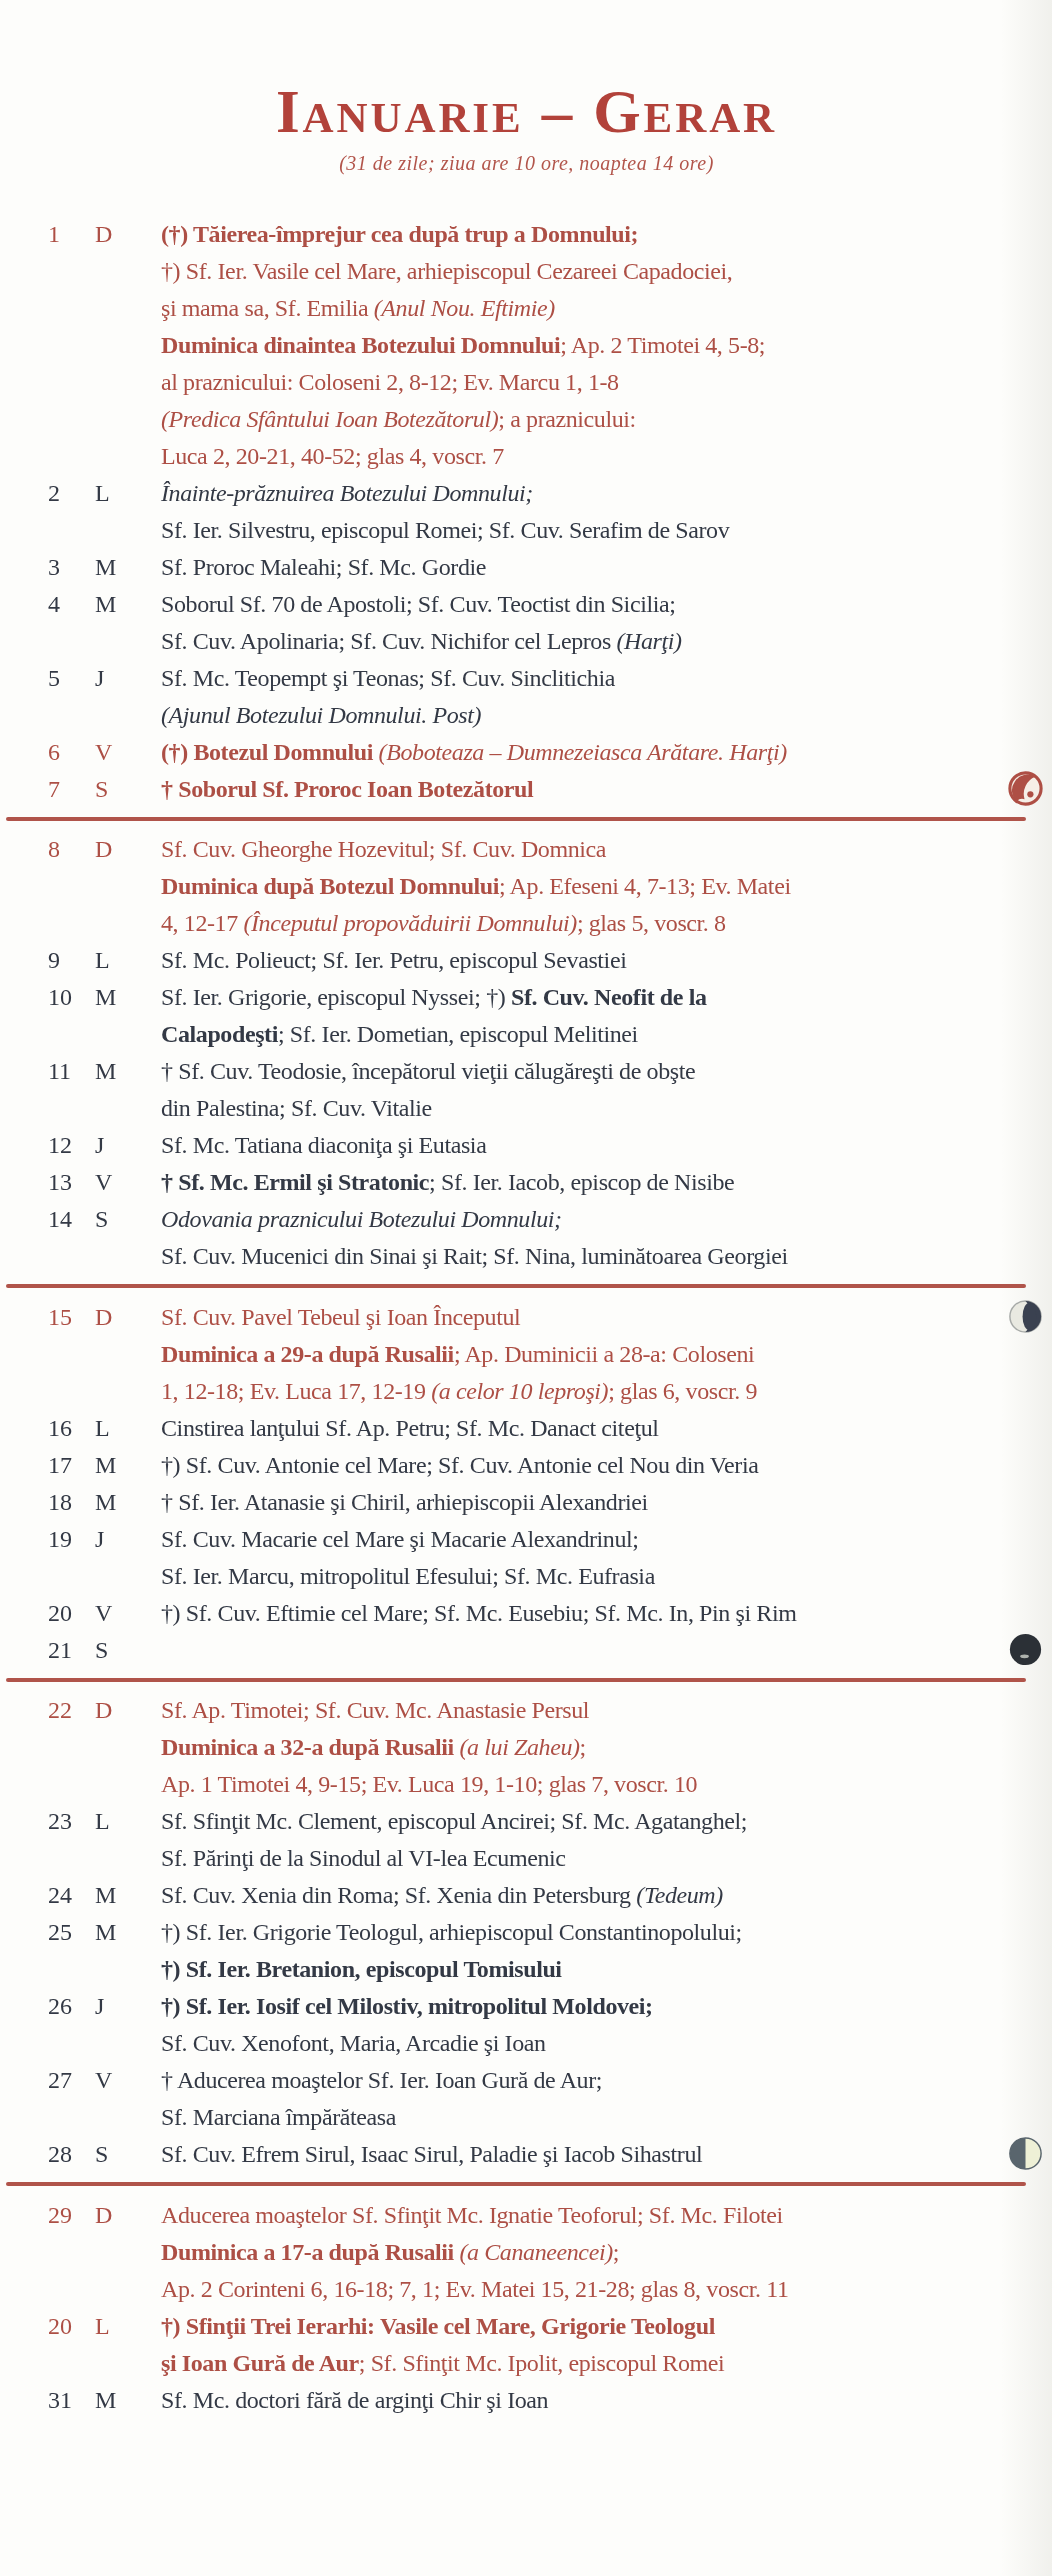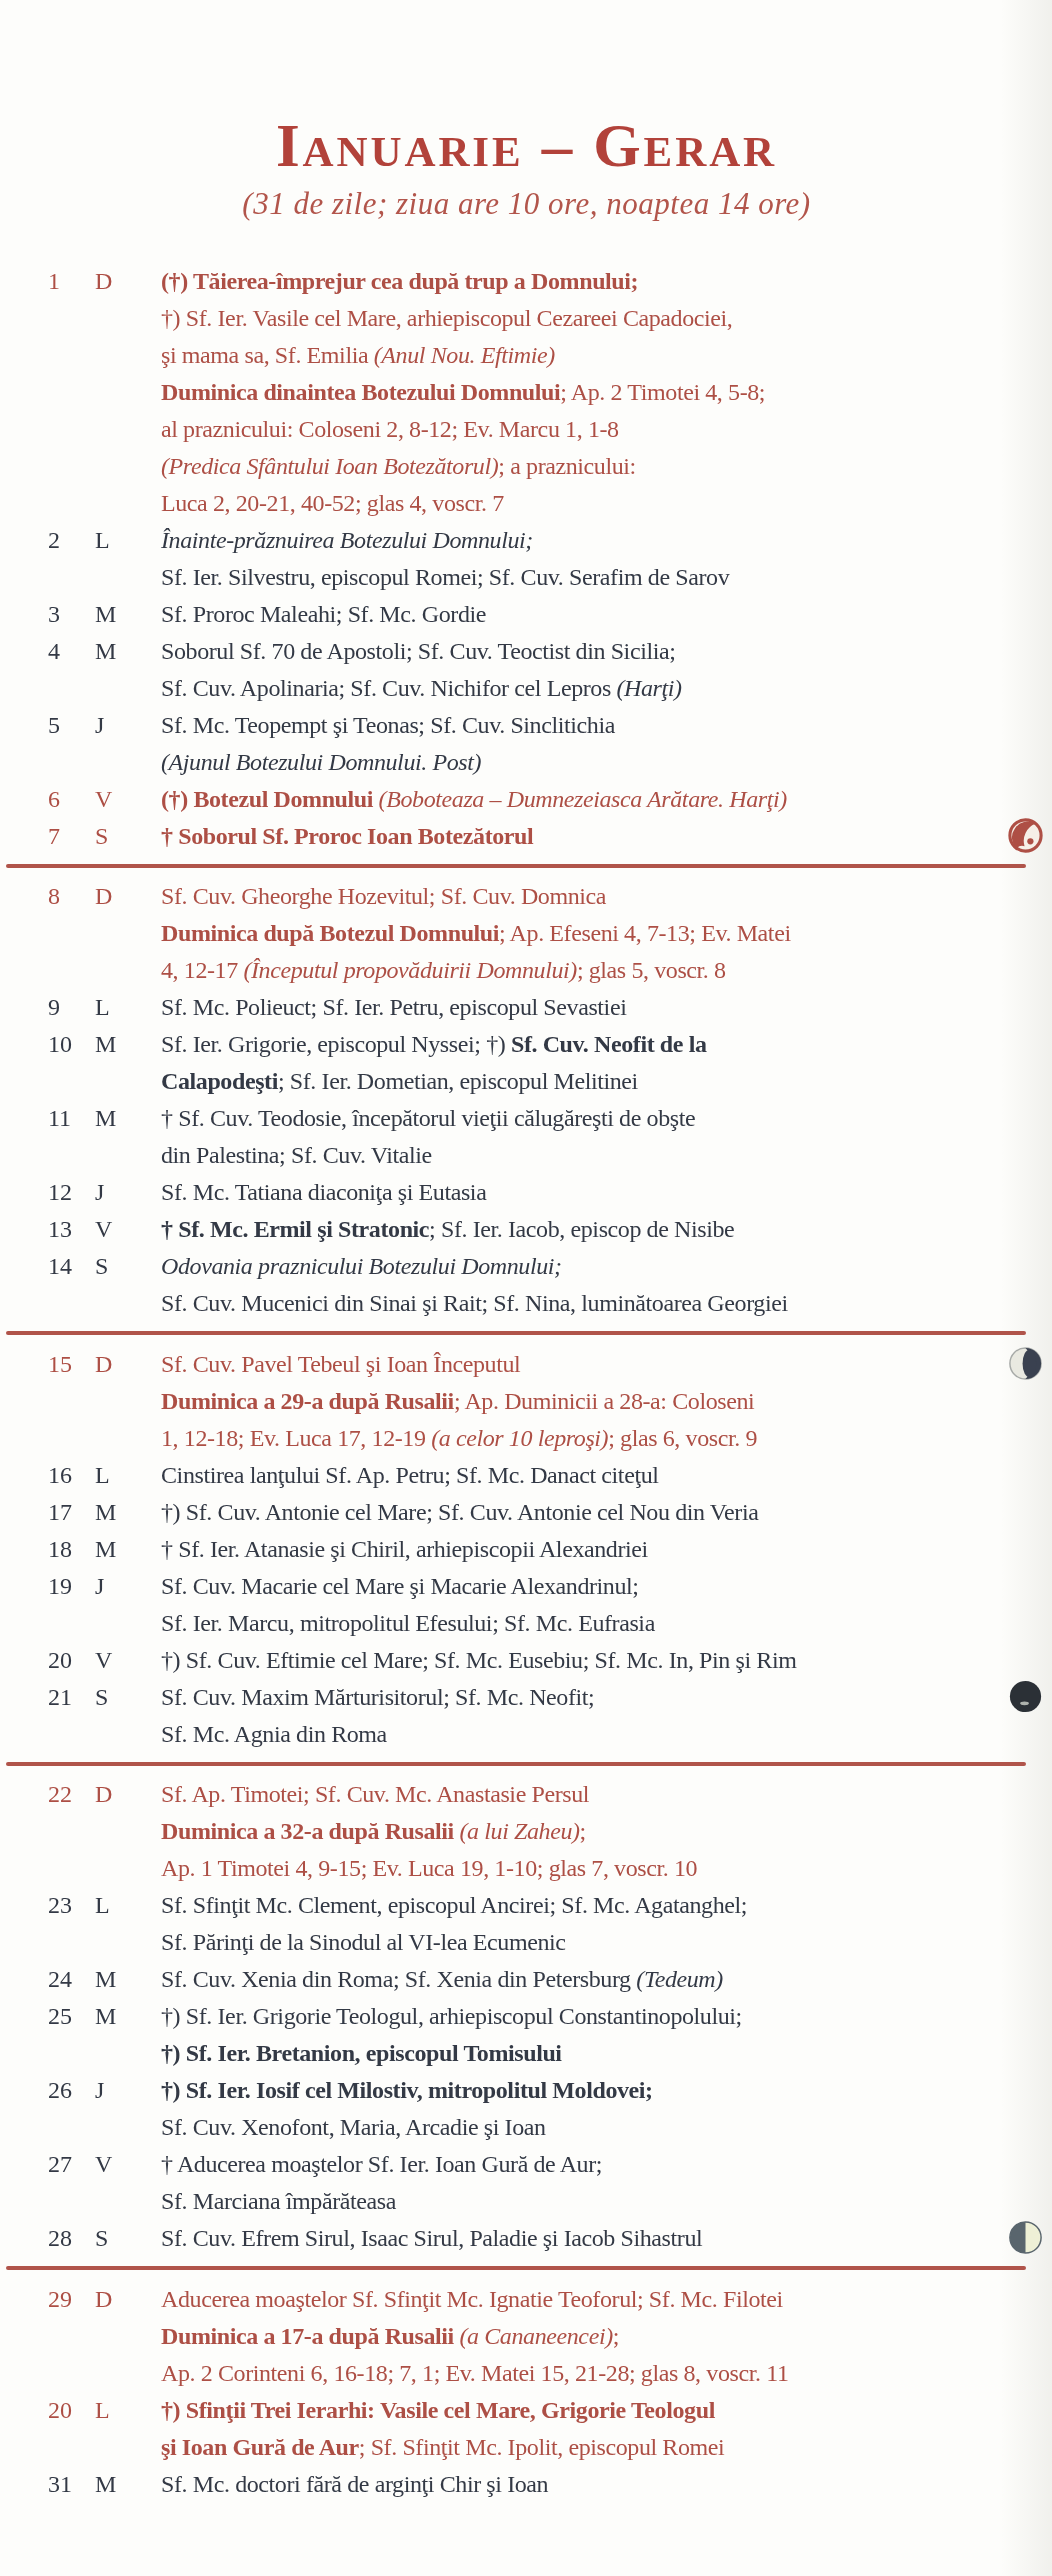--- a/index.html
+++ b/index.html
@@ -2,27 +2,27 @@
 <html><head>
 <meta charset="utf-8">
 <style>
   html,body{margin:0;padding:0;background:#ffffff;}
   .page{
     width:1053px;height:2576px;box-sizing:border-box;position:relative;overflow:hidden;
     background:linear-gradient(90deg,#fdfdfb 0%,#fdfdfb 95%,#f0f0ec 100%);
     font-family:"Liberation Serif","DejaVu Serif",serif;
     color:#333945;
   }
-  .header{text-align:center;padding-top:114px;}
+  .header{text-align:center;padding-top:80px;}
   .title{
     font-variant:small-caps;font-weight:700;font-size:61px;line-height:1.05;
     color:#b2423a;letter-spacing:2.9px;
   }
   .subtitle{
-    font-style:italic;font-size:31px;color:#b2554b;margin-top:7.8px;letter-spacing:0.5px;
+    font-style:italic;font-size:20px;color:#b2554b;margin-top:7.8px;letter-spacing:0.5px;
   }
   .entries{margin-top:41px;}
   .row{display:flex;position:relative;}
   .day-label{
     width:161px;box-sizing:border-box;padding-left:48px;
     font-size:24px;line-height:37px;white-space:nowrap;
   }
   .dnum{display:inline-block;min-width:47px;}
   .lines{flex:1;min-width:0;}
   .line{font-size:24px;line-height:37px;white-space:nowrap;letter-spacing:-0.4px;}
@@ -191,24 +191,20 @@
         </div>
       </div>
       <div class="row">
         <div class="day-label black"><span class="dnum">20</span><span class="dow">V</span></div>
         <div class="lines">
           <div class="line black"><span class="">†) Sf. Cuv. Eftimie cel Mare; Sf. Mc. Eusebiu; Sf. Mc. In, Pin şi Rim</span></div>
         </div>
       </div>
       <div class="row">
         <div class="day-label black"><span class="dnum">21</span><span class="dow">S</span></div>
-        <div class="lines">
-          <div class="line black"><span class="">Sf. Cuv. Maxim Mărturisitorul; Sf. Mc. Neofit;</span></div>
-          <div class="line black"><span class="">Sf. Mc. Agnia din Roma</span></div>
-        </div>
         <span class="moon">
           <svg viewBox="0 0 40 40">
             <circle cx="20" cy="20" r="16" fill="#2b3036"></circle>
             <ellipse cx="19" cy="27" rx="4.5" ry="2" fill="#cfd3cc" opacity="0.8"></ellipse>
           </svg>
         </span>
       </div>
       <div class="week-sep"></div>
       <div class="row">
         <div class="day-label red"><span class="dnum">22</span><span class="dow">D</span></div>

